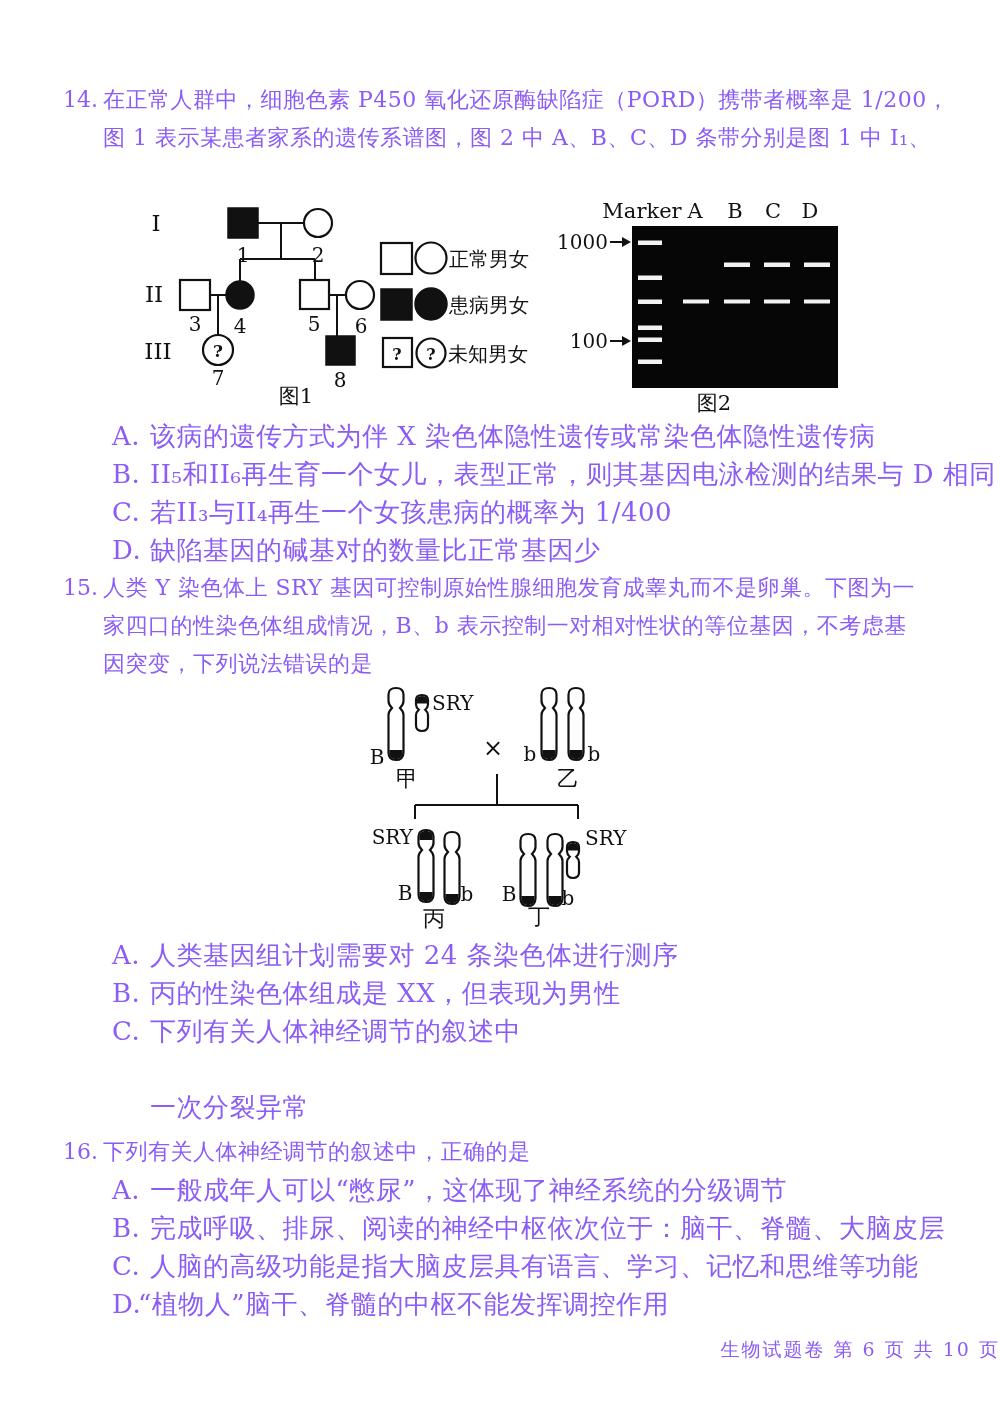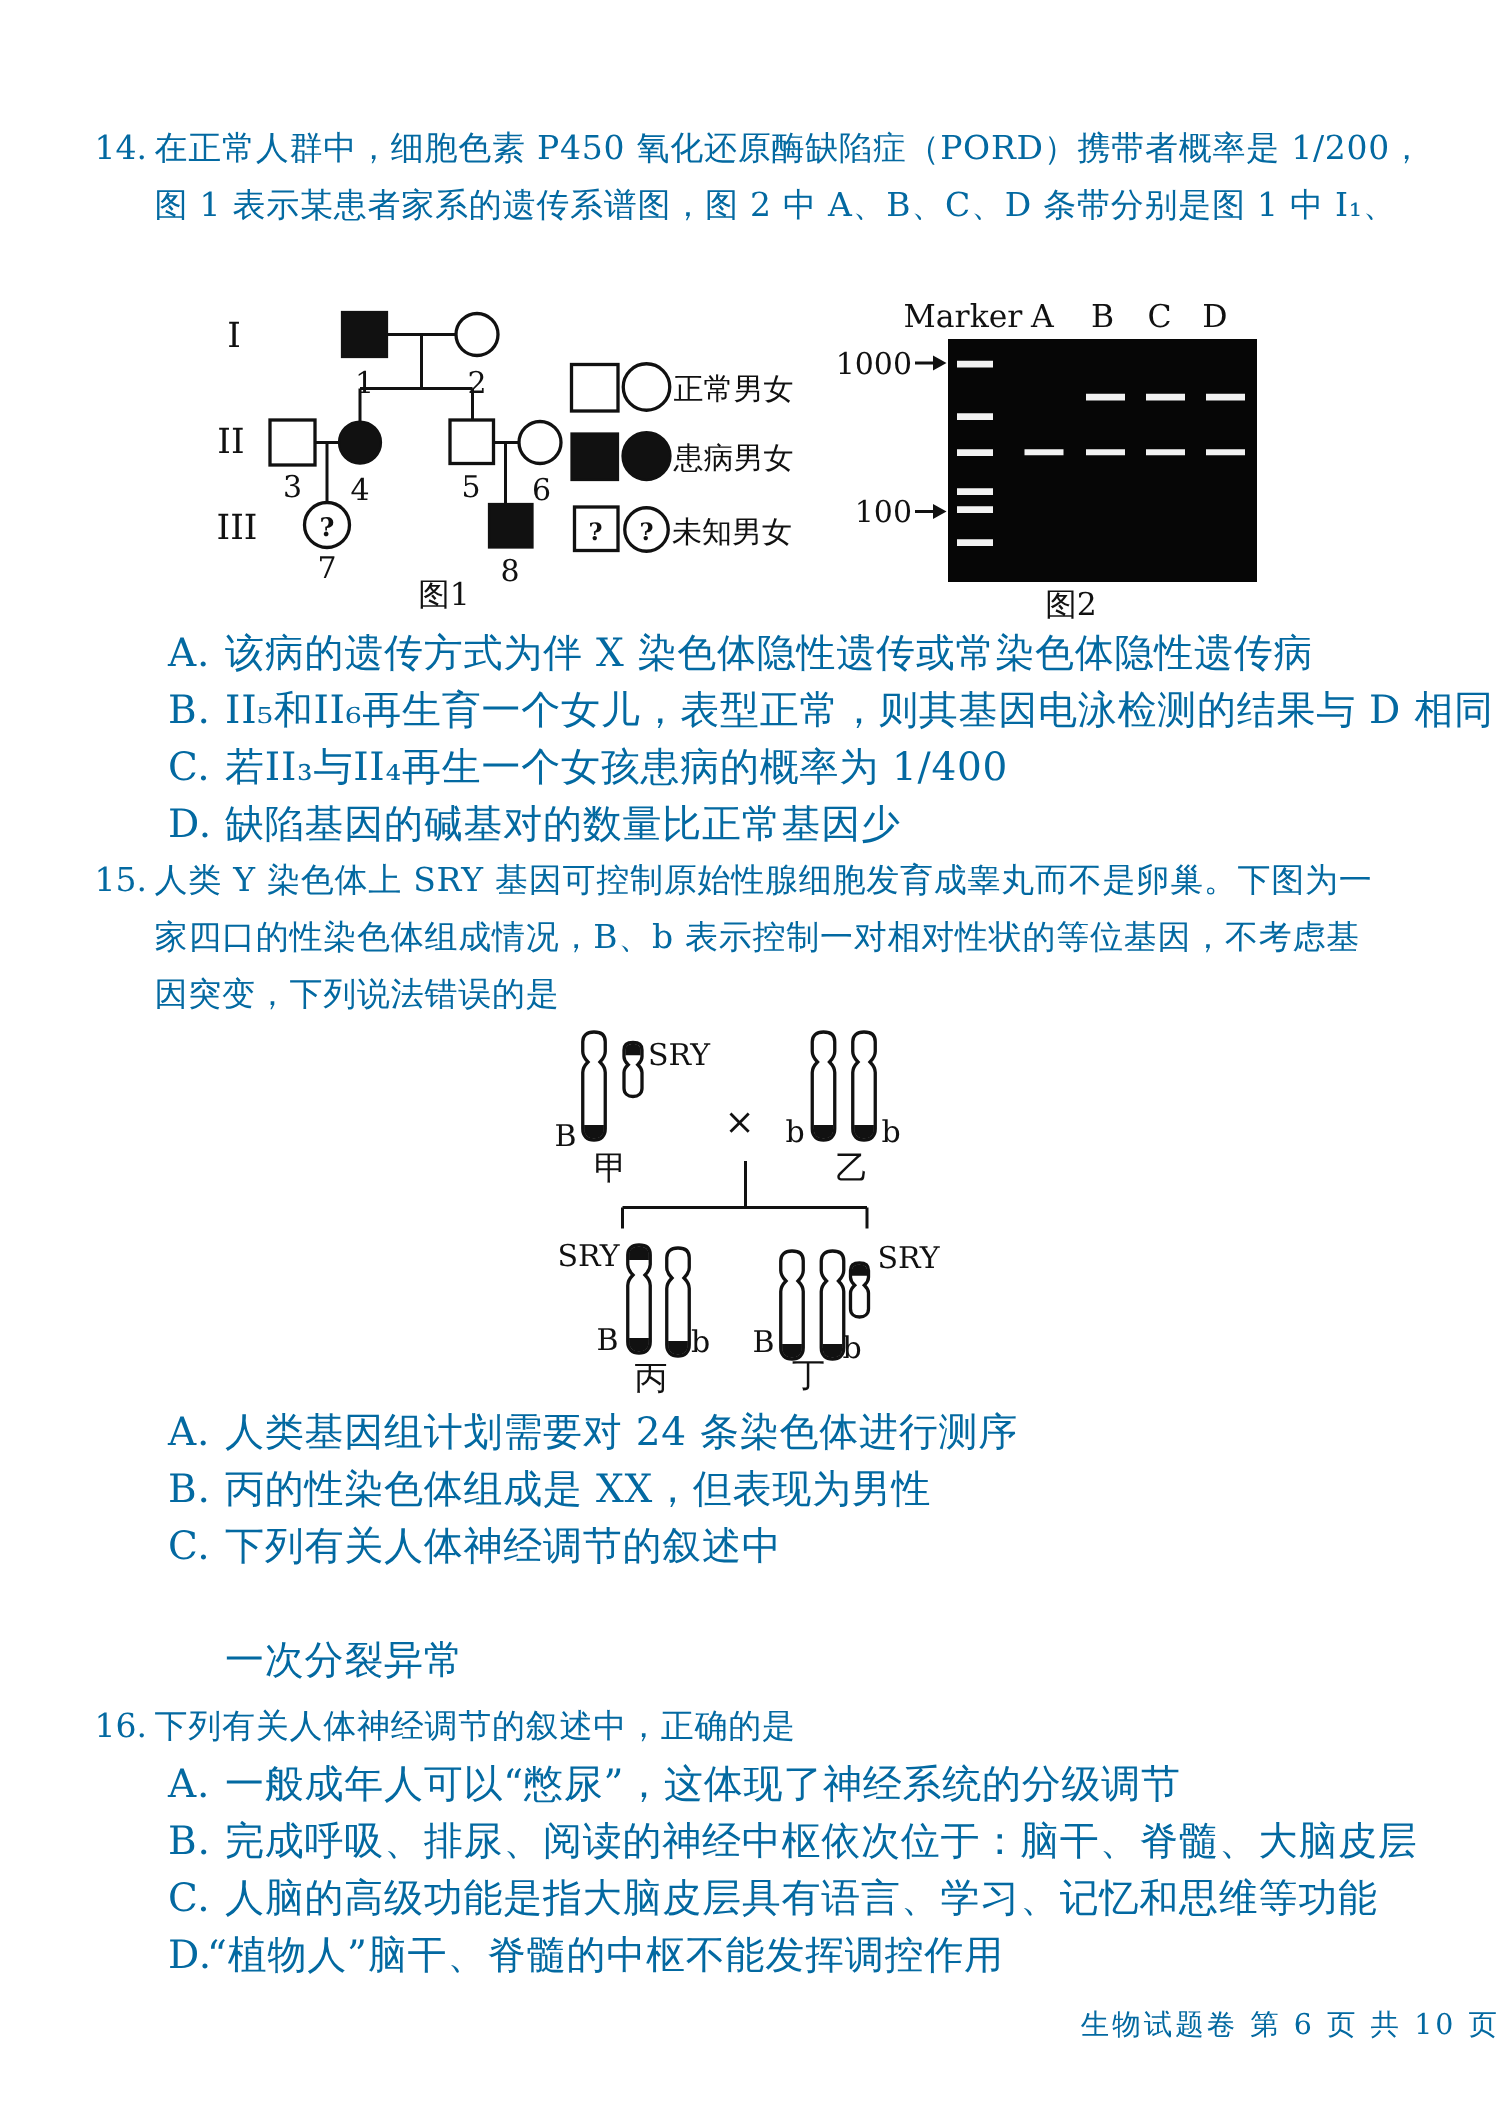--- a/index.html
+++ b/index.html
@@ -1,18 +1,18 @@
 <!DOCTYPE html>
 <html><head>
 <meta charset="utf-8">
 <style>
   html,body { margin:0; padding:0; background:#e8e8e8; }
   .page {
     position:relative; width:1000px; height:1412px; margin:0 auto;
-    background:#ffffff; color:#0369a1;
+    background:#ffffff; color:#8b5cf6;
     font-family:"DejaVu Serif","Liberation Serif",serif;
     overflow:hidden;
   }
   .abs { position:absolute; }
   .qnum { font-size:22px; line-height:24px; }
   .stem { font-size:22px; line-height:24px; white-space:nowrap; letter-spacing:0.5px; }
   .opt  { font-size:26px; line-height:24px; white-space:nowrap; letter-spacing:0.5px; }
   .opt .lab { display:inline-block; width:38px; }
   .footer { width:1000px; text-align:right; font-size:19px; letter-spacing:2px; }
   svg text { font-family:"DejaVu Serif","Liberation Serif",serif; fill:#111; }

